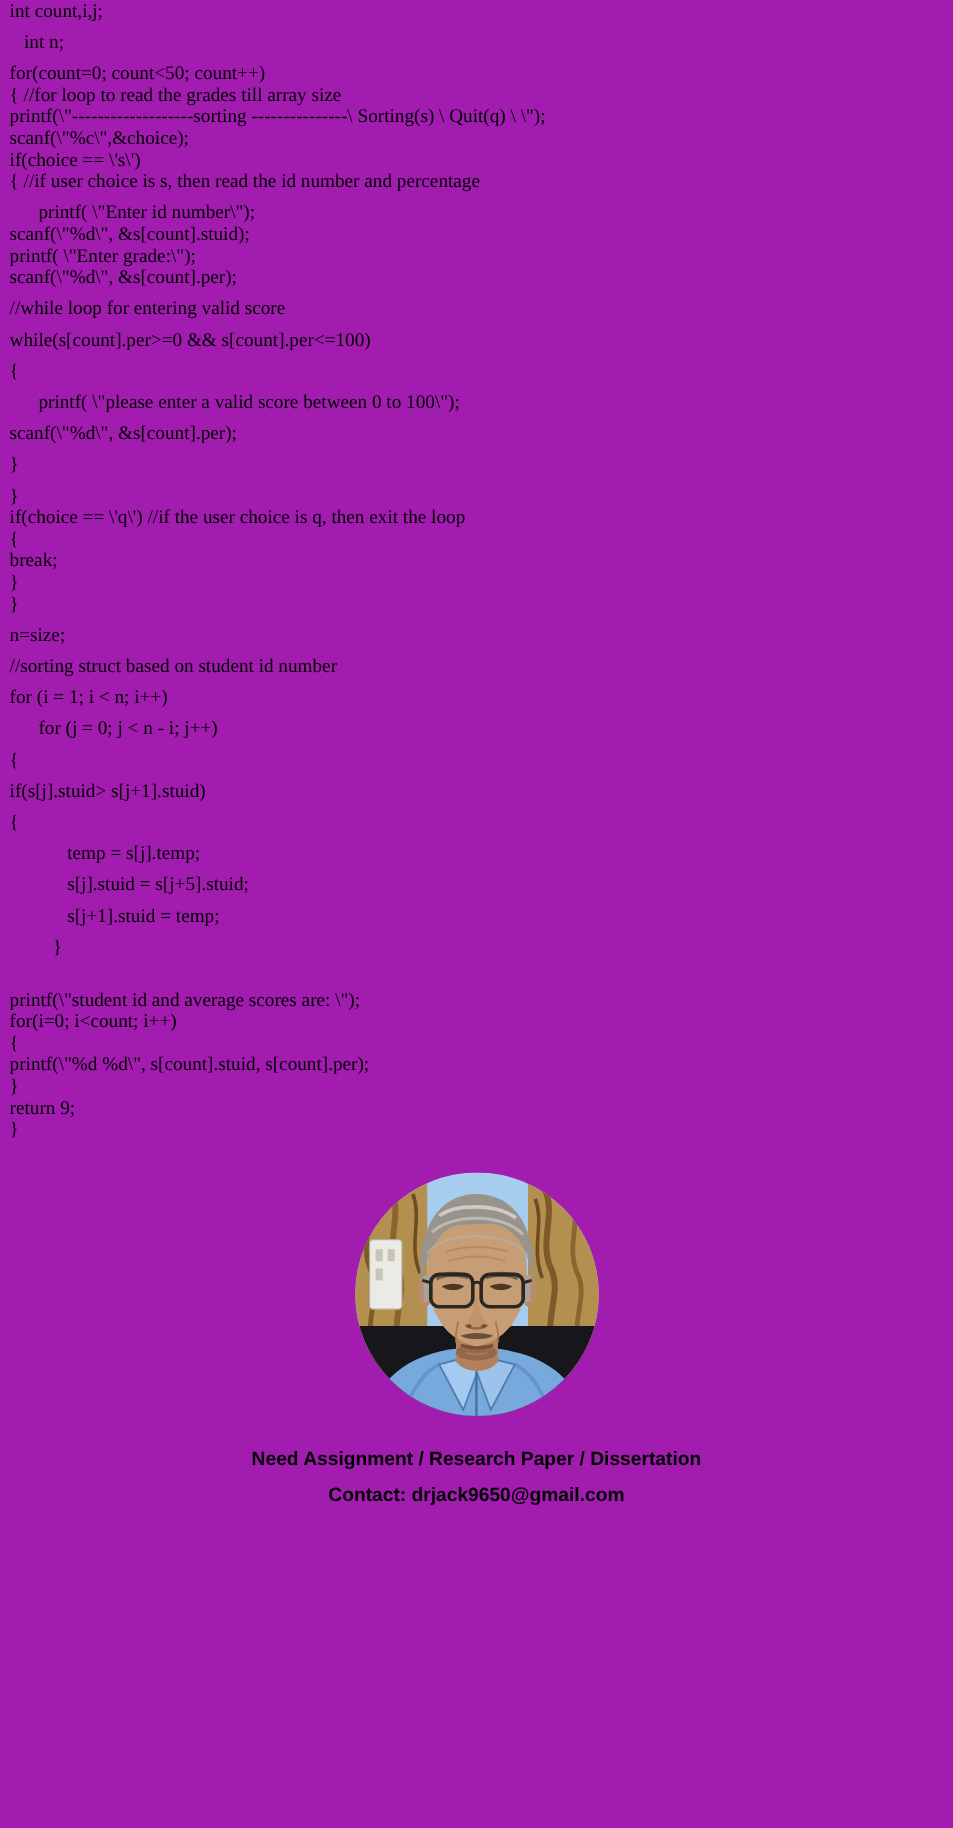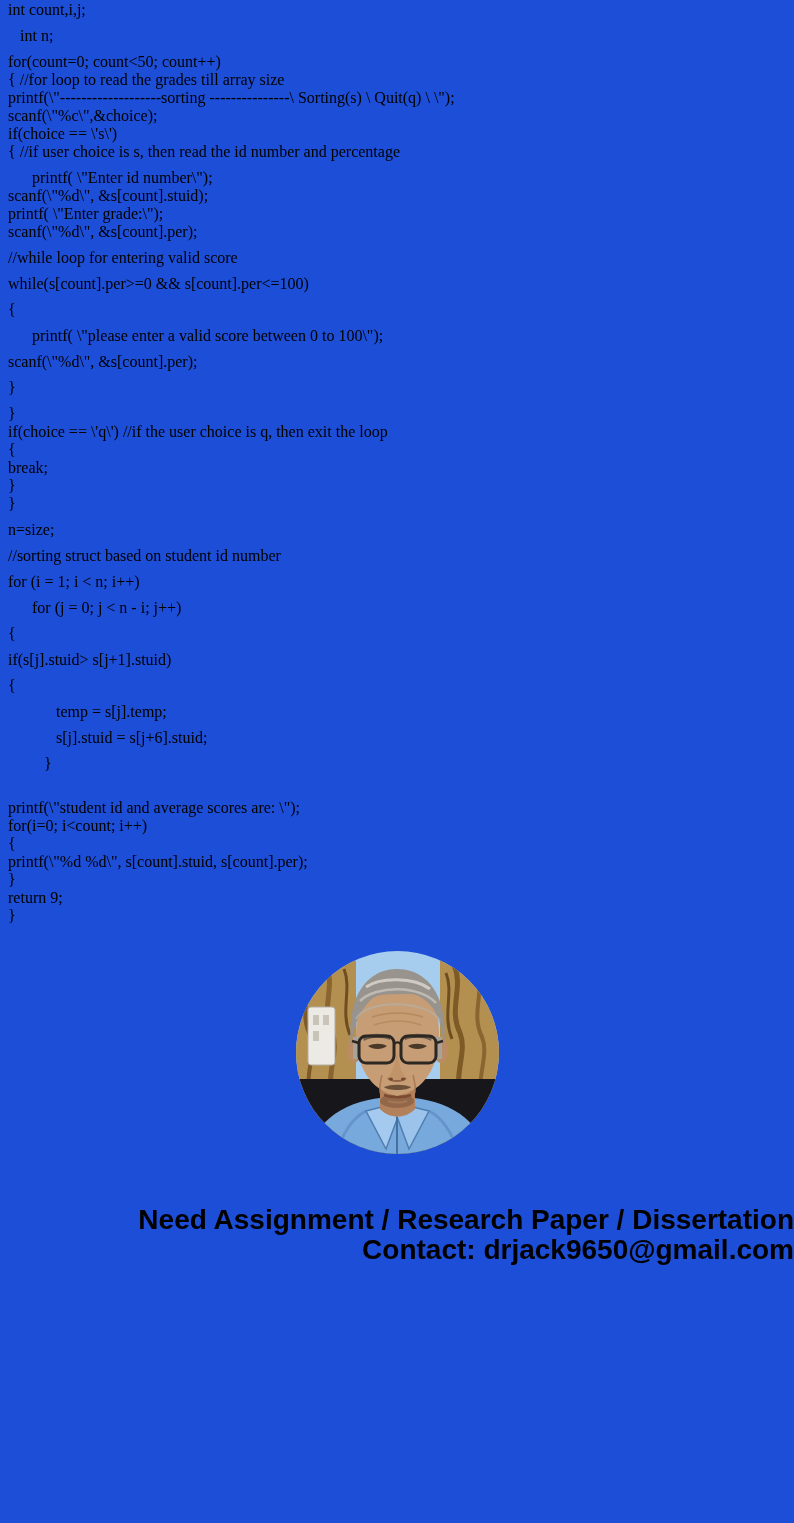--- a/index.html
+++ b/index.html
@@ -8,21 +8,21 @@
     background: #ffffff;
   }
   body {
     width: 794px;
     min-height: 1523px;
     overflow: hidden;
   }
   .page {
     width: 794px;
     min-height: 1523px;
-    background: #1d4ed8;
+    background: #a21caf;
   }
   
   .code {
     font-family: "Liberation Serif", "DejaVu Serif", serif;
     font-size: 16px;
     line-height: 18px;
     color: #000000;
     padding: 1px 8px 0 8px;
   }
   .block {
@@ -37,25 +37,25 @@
     display: flex;
     justify-content: center;
   }
   .avatar-wrap svg {
     display: block;
     width: 203px;
     height: 203px;
   }
   
   .footer {
-    margin-top: 51px;
-    text-align: right;
+    margin-top: 22px;
+    text-align: center;
     font-family: "Liberation Sans", "DejaVu Sans", sans-serif;
     font-weight: 700;
-    font-size: 28px;
+    font-size: 16px;
     line-height: 30px;
     color: #000000;
   }
 </style>
 </head>
 <body>
 
 <main class="page">
 
   <section class="code" id="code-root">
@@ -71,21 +71,22 @@
       <div class="block"><div class="line">}</div></div>
       <div class="block"><div class="line">}</div><div class="line">if(choice == \'q\') //if the user choice is q, then exit the loop</div><div class="line">{</div><div class="line">break;</div><div class="line">}</div><div class="line">}</div></div>
       <div class="block"><div class="line">n=size;</div></div>
       <div class="block"><div class="line">//sorting struct based on student id number</div></div>
       <div class="block"><div class="line">for (i = 1; i &lt; n; i++)</div></div>
       <div class="block"><div class="line">      for (j = 0; j &lt; n - i; j++)</div></div>
       <div class="block"><div class="line">{</div></div>
       <div class="block"><div class="line">if(s[j].stuid&gt; s[j+1].stuid)</div></div>
       <div class="block"><div class="line">{</div></div>
       <div class="block"><div class="line">            temp = s[j].temp;</div></div>
-      <div class="block"><div class="line">            s[j].stuid = s[j+6].stuid;</div></div>
+      <div class="block"><div class="line">            s[j].stuid = s[j+5].stuid;</div></div>
+      <div class="block"><div class="line">            s[j+1].stuid = temp;</div></div>
       <div class="block"><div class="line">         }</div></div>
       <div class="block"><div class="line"></div><div class="line">printf(\"student id and average scores are: \");</div><div class="line">for(i=0; i&lt;count; i++)</div><div class="line">{</div><div class="line">printf(\"%d %d\", s[count].stuid, s[count].per);</div><div class="line">}</div><div class="line">return 9;</div><div class="line">}</div></div>
     </section>
 
   <figure class="avatar-wrap">
     <svg viewBox="0 0 203 203" aria-hidden="true">
       <defs>
         <clipPath id="avclip">
             <circle cx="101.5" cy="101.5" r="101.5"></circle>
           </clipPath>

